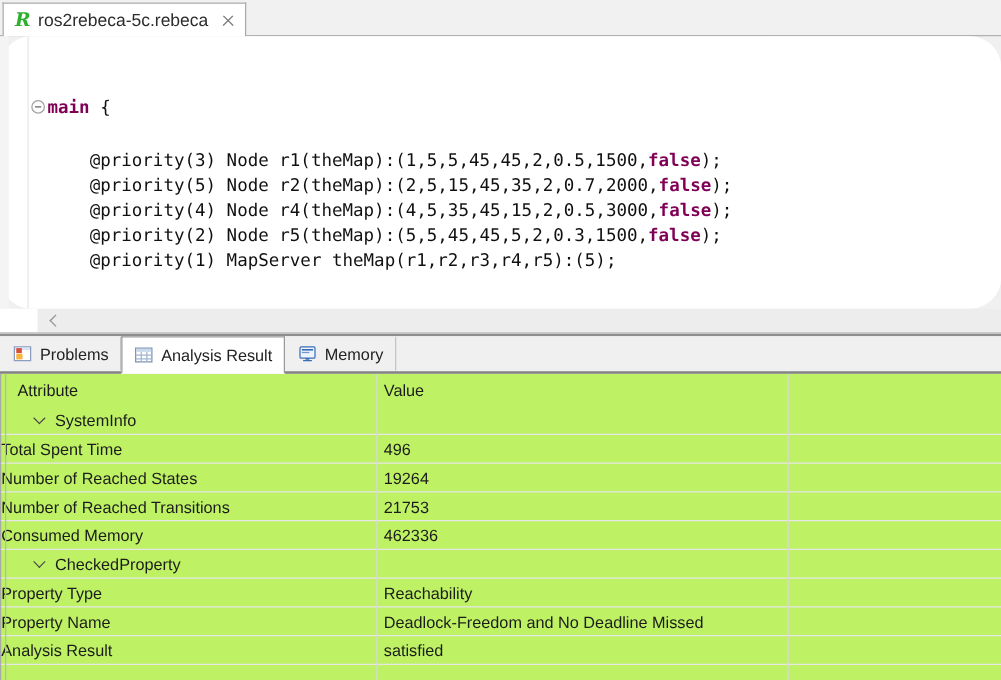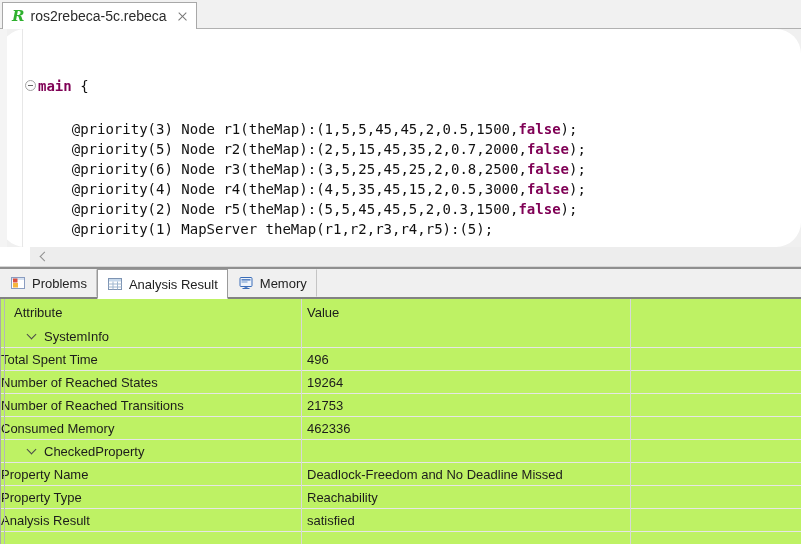--- a/index.html
+++ b/index.html
@@ -96,21 +96,20 @@
 
     <div class="editor-body">
       <div class="annot-ruler"></div>
       <div class="gutter-line"></div>
       <div class="fold-toggle"></div>
       <div class="code">
           <div class="code-line"><span class="tok-keyword">main</span><span class="tok-plain"> {</span></div>
           <div class="code-line blank"></div>
           <div class="code-line"><span class="tok-plain">    @priority(3) Node r1(theMap):(1,5,5,45,45,2,0.5,1500,</span><span class="tok-keyword">false</span><span class="tok-plain">);</span></div>
           <div class="code-line"><span class="tok-plain">    @priority(5) Node r2(theMap):(2,5,15,45,35,2,0.7,2000,</span><span class="tok-keyword">false</span><span class="tok-plain">);</span></div>
-          <div class="code-line"><span class="tok-plain">    @priority(6) Node r3(theMap):(3,5,25,45,25,2,0.8,2500,</span><span class="tok-keyword">false</span><span class="tok-plain">);</span></div>
           <div class="code-line"><span class="tok-plain">    @priority(4) Node r4(theMap):(4,5,35,45,15,2,0.5,3000,</span><span class="tok-keyword">false</span><span class="tok-plain">);</span></div>
           <div class="code-line current"><span class="tok-plain">    @priority(2) Node r5(theMap):(5,5,45,45,5,2,0.3,1500,</span><span class="tok-keyword">false</span><span class="tok-plain">);</span></div>
           <div class="code-line"><span class="tok-plain">    @priority(1) MapServer theMap(r1,r2,r3,r4,r5):(5);</span></div>
         </div>
     </div>
 
     <div class="hscroll">
       <div class="hscroll-gap"></div>
       <div class="hscroll-arrow"></div>
     </div>
@@ -200,32 +199,32 @@
           </div>
           <div class="trow group">
             <div class="cell attr">
               <span class="chev"></span>
               <span>CheckedProperty</span>
             </div>
             <div class="cell val"></div>
           </div>
           <div class="trow child">
             <div class="cell attr">
+              <span>Property Type</span>
+            </div>
+            <div class="cell val">Reachability</div>
+          </div>
+          <div class="trow child">
+            <div class="cell attr">
               <span>Property Name</span>
             </div>
             <div class="cell val">Deadlock-Freedom and No Deadline Missed</div>
           </div>
           <div class="trow child">
             <div class="cell attr">
-              <span>Property Type</span>
-            </div>
-            <div class="cell val">Reachability</div>
-          </div>
-          <div class="trow child">
-            <div class="cell attr">
               <span>Analysis Result</span>
             </div>
             <div class="cell val">satisfied</div>
           </div>
         </div>
     </div>
   </div>
 
 </div>
 

